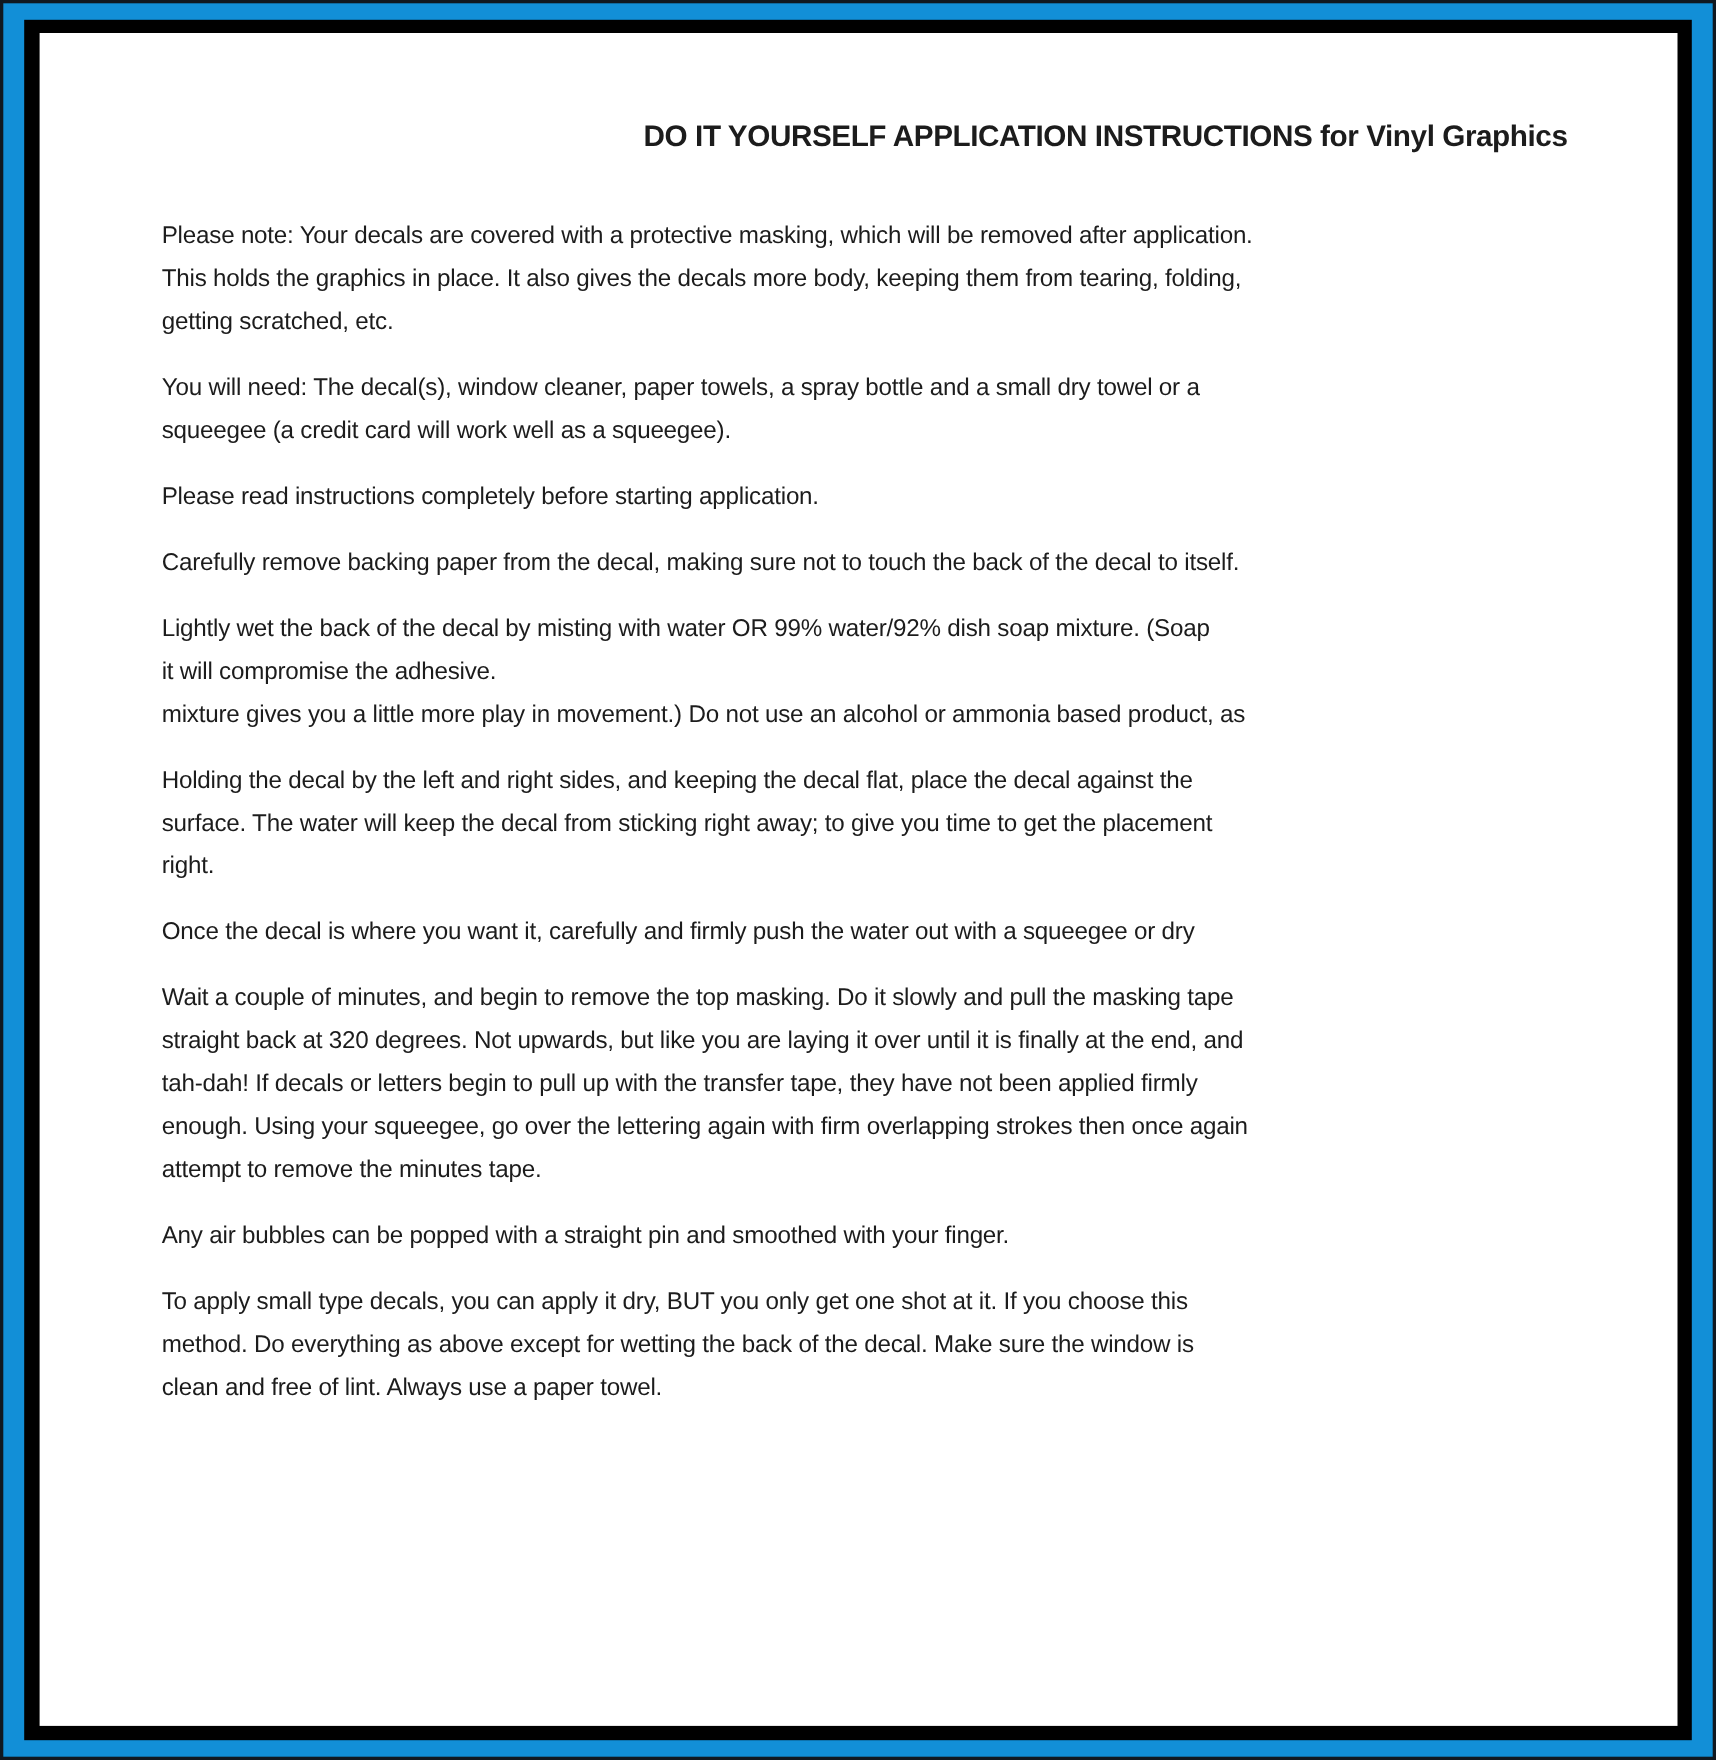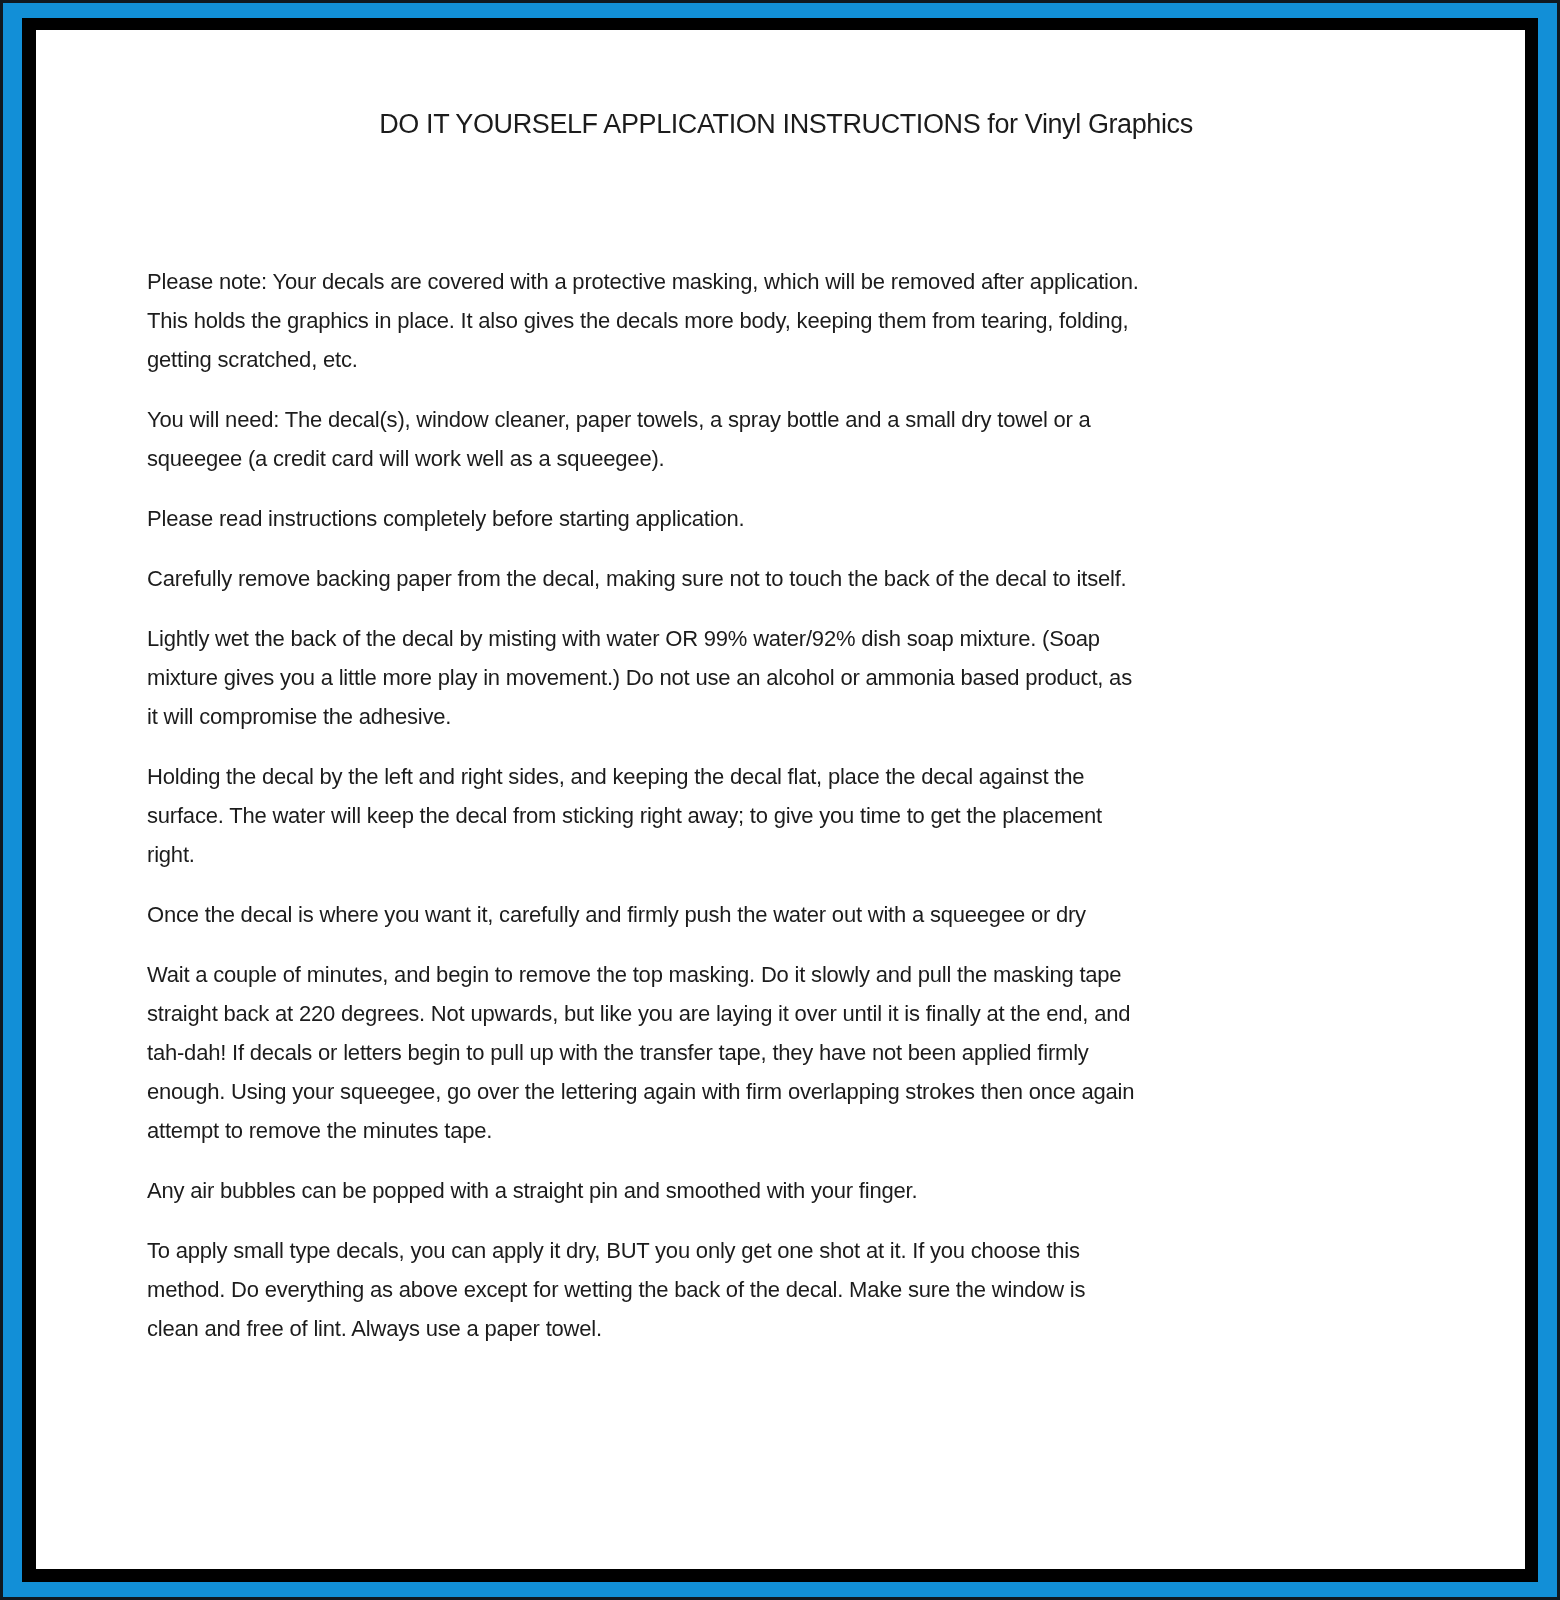--- a/index.html
+++ b/index.html
@@ -34,26 +34,26 @@
     padding: 12px 13px 13px 14px;
   }
   .paper {
     width: 100%;
     height: 100%;
     background: var(--page-bg);
     padding: 76px 90px 40px 111px;
     overflow: hidden;
   }
   .doc-title {
-    text-align: center;
-    font-weight: normal;
+    text-align: right;
+    font-weight: bold;
     font-size: 27px;
     letter-spacing: -0.4px;
     color: var(--text-color);
-    margin: 0 10px 120px 0;
+    margin: 0 10px 52px 0;
     line-height: 36px;
   }
   .doc-body { color: var(--text-color); }
   .para {
     margin: 0 0 21px 0;
     font-size: 22px;
     letter-spacing: -0.2px;
   }
   .line {
     display: block;
@@ -80,34 +80,34 @@
               <span class="line">squeegee (a credit card will work well as a squeegee).</span>
             </p>
             <p class="para">
               <span class="line">Please read instructions completely before starting application.</span>
             </p>
             <p class="para">
               <span class="line">Carefully remove backing paper from the decal, making sure not to touch the back of the decal to itself.</span>
             </p>
             <p class="para">
               <span class="line">Lightly wet the back of the decal by misting with water OR 99% water/92% dish soap mixture. (Soap</span>
+              <span class="line">it will compromise the adhesive.</span>
               <span class="line">mixture gives you a little more play in movement.) Do not use an alcohol or ammonia based product, as</span>
-              <span class="line">it will compromise the adhesive.</span>
             </p>
             <p class="para">
               <span class="line">Holding the decal by the left and right sides, and keeping the decal flat, place the decal against the</span>
               <span class="line">surface. The water will keep the decal from sticking right away; to give you time to get the placement</span>
               <span class="line">right.</span>
             </p>
             <p class="para">
               <span class="line">Once the decal is where you want it, carefully and firmly push the water out with a squeegee or dry</span>
             </p>
             <p class="para">
               <span class="line">Wait a couple of minutes, and begin to remove the top masking. Do it slowly and pull the masking tape</span>
-              <span class="line">straight back at 220 degrees. Not upwards, but like you are laying it over until it is finally at the end, and</span>
+              <span class="line">straight back at 320 degrees. Not upwards, but like you are laying it over until it is finally at the end, and</span>
               <span class="line">tah-dah! If decals or letters begin to pull up with the transfer tape, they have not been applied firmly</span>
               <span class="line">enough. Using your squeegee, go over the lettering again with firm overlapping strokes then once again</span>
               <span class="line">attempt to remove the minutes tape.</span>
             </p>
             <p class="para">
               <span class="line">Any air bubbles can be popped with a straight pin and smoothed with your finger.</span>
             </p>
             <p class="para">
               <span class="line">To apply small type decals, you can apply it dry, BUT you only get one shot at it. If you choose this</span>
               <span class="line">method. Do everything as above except for wetting the back of the decal. Make sure the window is</span>

